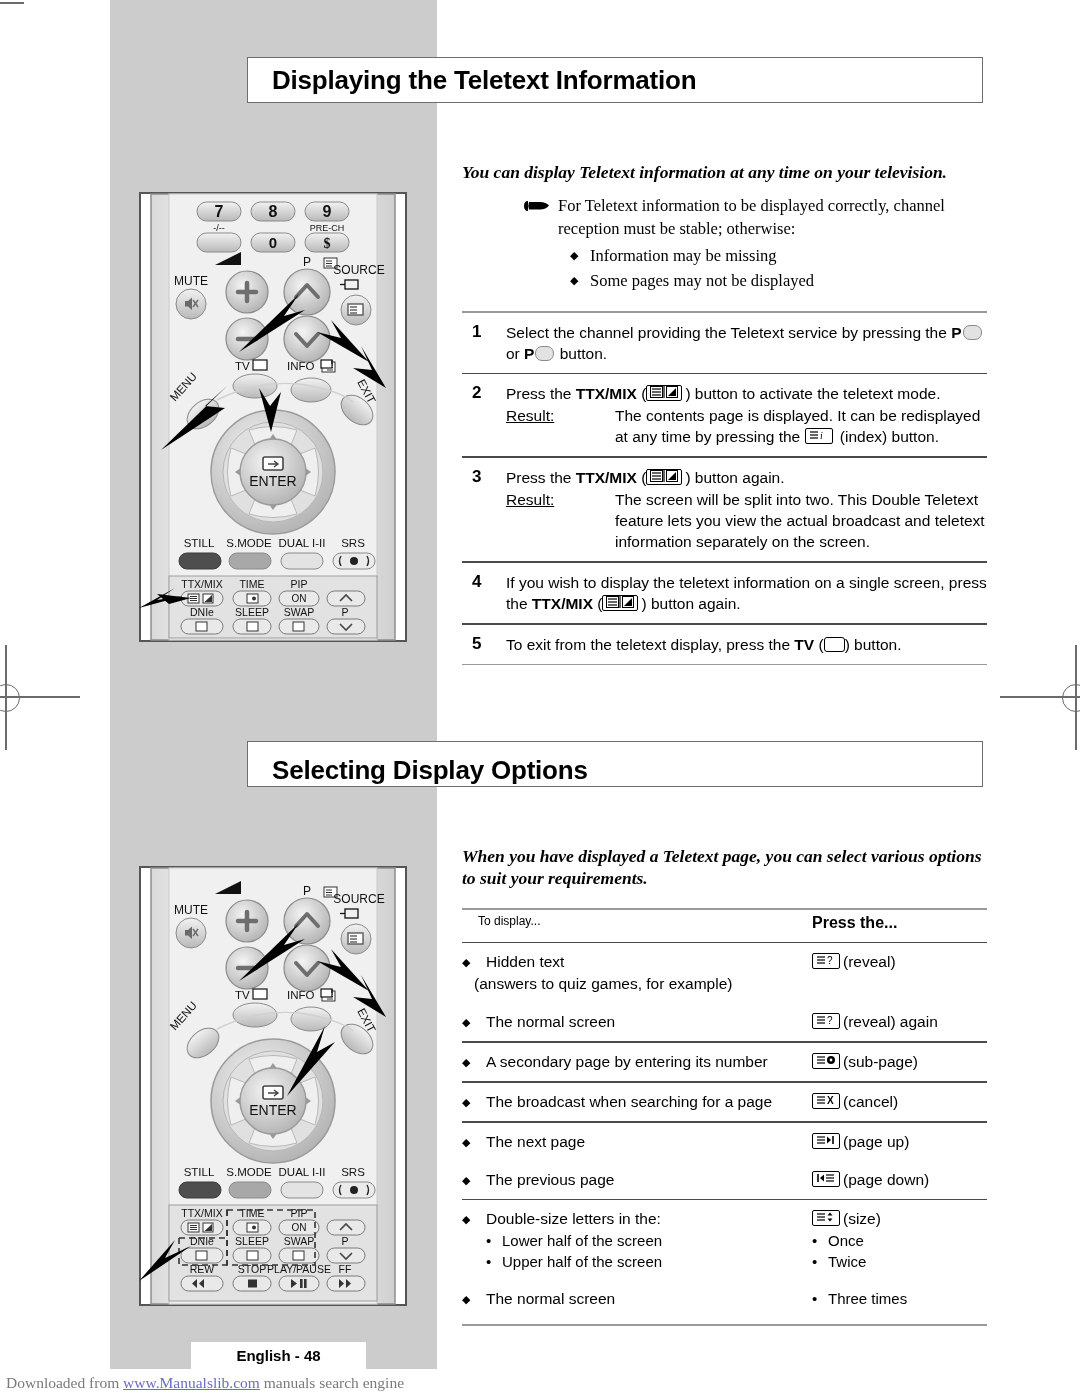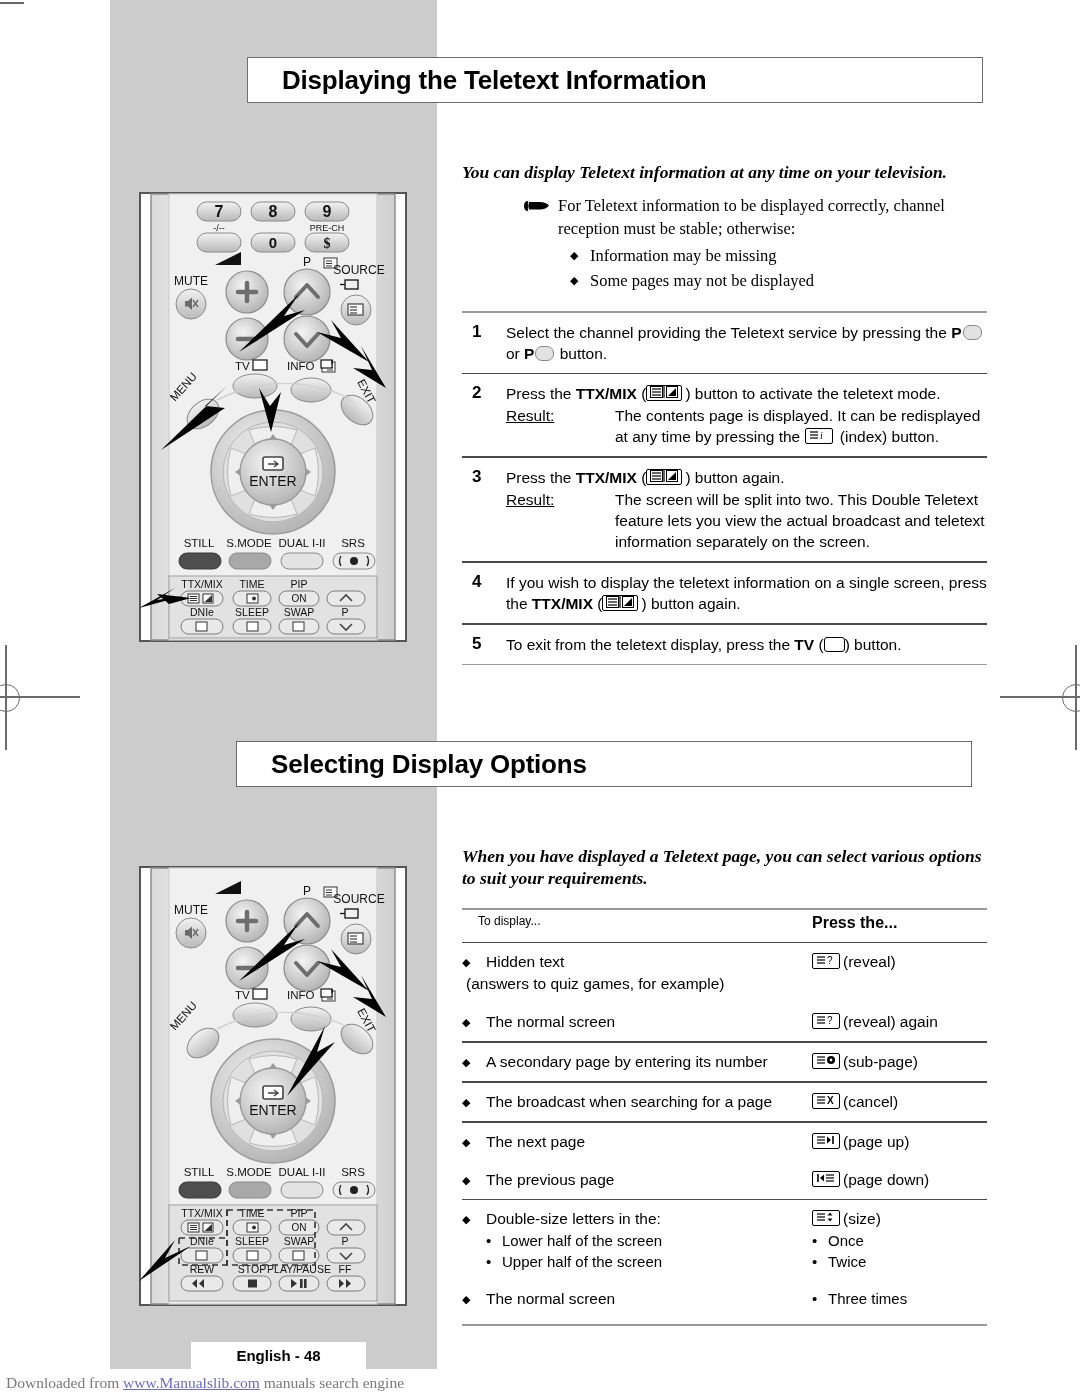--- a/index.html
+++ b/index.html
@@ -28,25 +28,25 @@
 
   
   .title-bar{
     position:absolute;background:#ffffff;
     border:1.8px solid #6e6e6e;
     display:flex;align-items:center;
     box-sizing:border-box;
   }
   .title-bar .title-text{
     font-weight:bold;font-size:26px;color:#000;
-    letter-spacing:-0.2px;padding-left:34px;
+    letter-spacing:-0.2px;padding-left:24px;
     white-space:nowrap;
   }
   #title-1{left:247px;top:57px;width:736px;height:46px;}
-  #title-2{left:236px;top:741px;width:736px;height:46px;}
+  #title-2{left:247px;top:741px;width:736px;height:46px;align-items:flex-end;}
 
   
   .intro{
     position:absolute;
     font-family:"Liberation Serif", serif;
     font-style:italic;font-weight:bold;
     font-size:17.5px;color:#000;line-height:22px;
   }
   #intro-1{left:462px;top:161px;width:525px;}
   #intro-2{left:462px;top:845px;width:525px;}
@@ -282,21 +282,21 @@
       <div class="c2">Press the...</div>
     </div>
     <div class="hr-dark"></div>
 
     <div class="opt-row">
       <div class="c1">
         <div class="opt-bullet">
             <span class="dia">◆</span>
             <span>Hidden text</span>
           </div>
-        <div style="margin-left:4px;">(answers to quiz games, for example)</div>
+        <div style="margin-left:12px;">(answers to quiz games, for example)</div>
       </div>
       <div class="c2">
         <span class="tkey"><svg width="20" height="12" viewBox="0 0 20 12">
               <line x1="1" y1="3" x2="9" y2="3" stroke="#000" stroke-width="1.2"></line>
               <line x1="1" y1="6" x2="9" y2="6" stroke="#000" stroke-width="1.2"></line>
               <line x1="1" y1="9" x2="9" y2="9" stroke="#000" stroke-width="1.2"></line>
               <text x="11" y="10" font-size="10" font-family="Liberation Sans, sans-serif">?</text>
             </svg></span><span>(reveal)</span>
       </div>
     </div>

